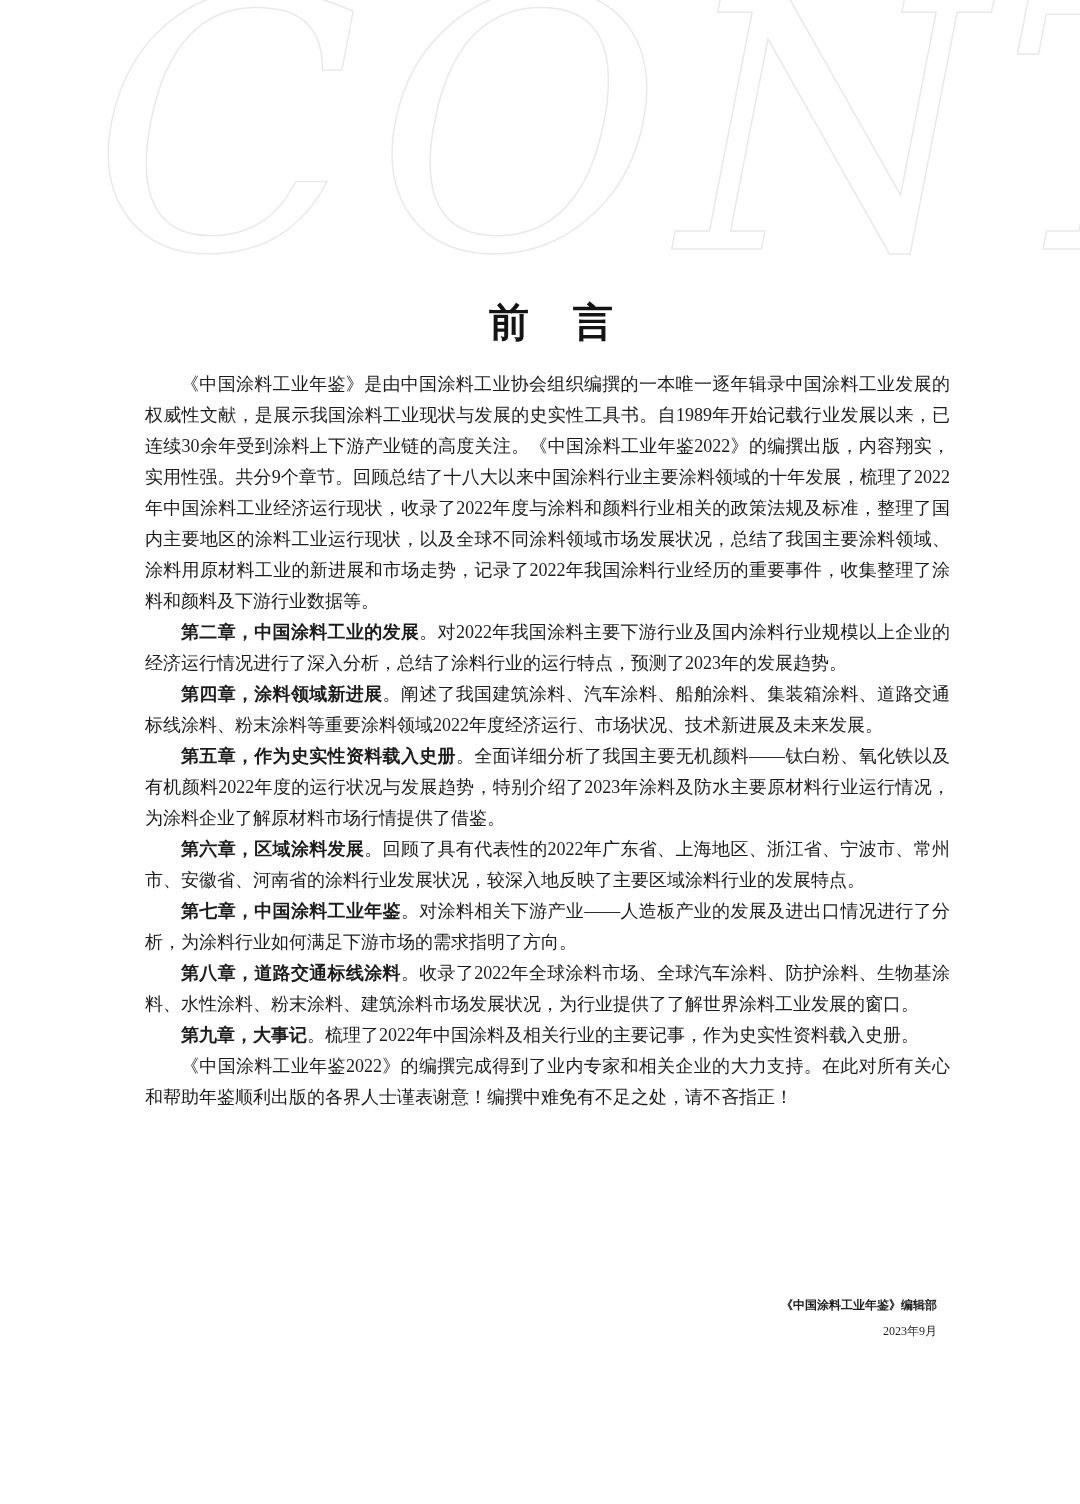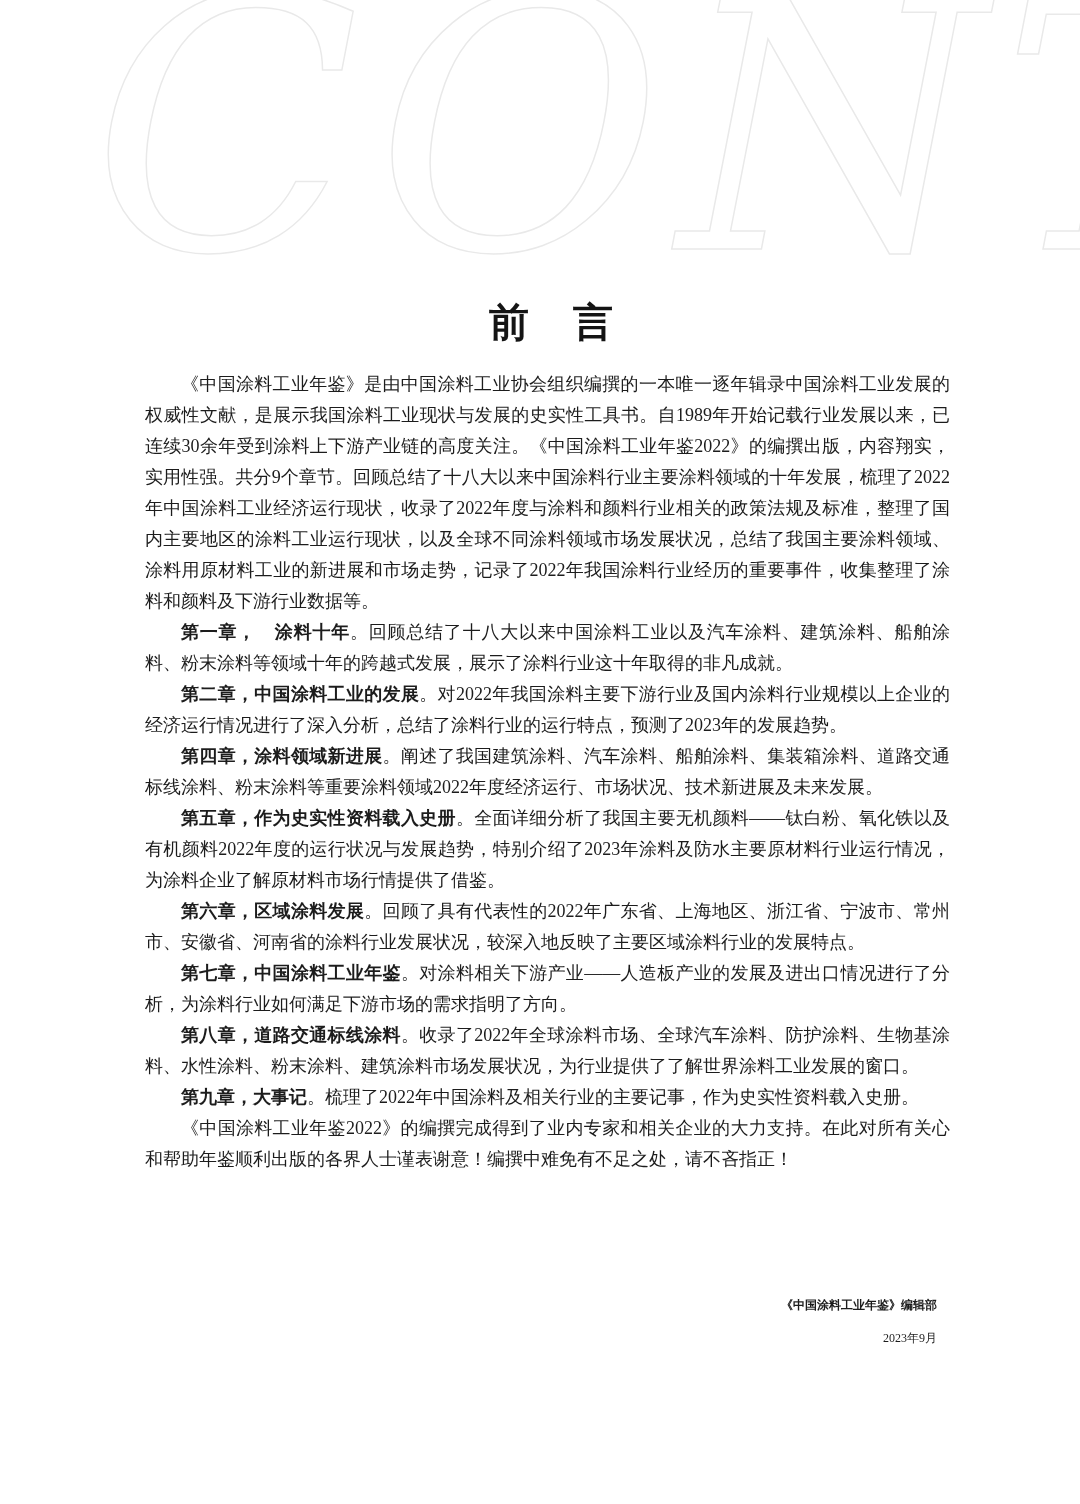--- a/index.html
+++ b/index.html
@@ -66,34 +66,32 @@
     right:143px;
     text-align:right;
     font-size:12px;
   }
   .sig-line{
     font-weight:bold;
     line-height:26px;
   }
   .sig-date{
     line-height:26px;
-    margin-top:7px;
   }
 </style>
 </head>
 <body>
 
 <div class="page">
   <div class="watermark">CONTENTS</div>
 
   <h1 class="title">前　言</h1>
 
   <div class="preface-body" id="paragraphs">
       <p class="para">《中国涂料工业年鉴》是由中国涂料工业协会组织编撰的一本唯一逐年辑录中国涂料工业发展的权威性文献，是展示我国涂料工业现状与发展的史实性工具书。自1989年开始记载行业发展以来，已连续30余年受到涂料上下游产业链的高度关注。《中国涂料工业年鉴2022》的编撰出版，内容翔实，实用性强。共分9个章节。回顾总结了十八大以来中国涂料行业主要涂料领域的十年发展，梳理了2022年中国涂料工业经济运行现状，收录了2022年度与涂料和颜料行业相关的政策法规及标准，整理了国内主要地区的涂料工业运行现状，以及全球不同涂料领域市场发展状况，总结了我国主要涂料领域、涂料用原材料工业的新进展和市场走势，记录了2022年我国涂料行业经历的重要事件，收集整理了涂料和颜料及下游行业数据等。</p>
-      <p class="para"><b>第一章，　涂料十年</b>。回顾总结了十八大以来中国涂料工业以及汽车涂料、建筑涂料、船舶涂料、粉末涂料等领域十年的跨越式发展，展示了涂料行业这十年取得的非凡成就。</p>
       <p class="para"><b>第二章，中国涂料工业的发展</b>。对2022年我国涂料主要下游行业及国内涂料行业规模以上企业的经济运行情况进行了深入分析，总结了涂料行业的运行特点，预测了2023年的发展趋势。</p>
       <p class="para"><b>第四章，涂料领域新进展</b>。阐述了我国建筑涂料、汽车涂料、船舶涂料、集装箱涂料、道路交通标线涂料、粉末涂料等重要涂料领域2022年度经济运行、市场状况、技术新进展及未来发展。</p>
       <p class="para"><b>第五章，作为史实性资料载入史册</b>。全面详细分析了我国主要无机颜料——钛白粉、氧化铁以及有机颜料2022年度的运行状况与发展趋势，特别介绍了2023年涂料及防水主要原材料行业运行情况，为涂料企业了解原材料市场行情提供了借鉴。</p>
       <p class="para"><b>第六章，区域涂料发展</b>。回顾了具有代表性的2022年广东省、上海地区、浙江省、宁波市、常州市、安徽省、河南省的涂料行业发展状况，较深入地反映了主要区域涂料行业的发展特点。</p>
       <p class="para"><b>第七章，中国涂料工业年鉴</b>。对涂料相关下游产业——人造板产业的发展及进出口情况进行了分析，为涂料行业如何满足下游市场的需求指明了方向。</p>
       <p class="para"><b>第八章，道路交通标线涂料</b>。收录了2022年全球涂料市场、全球汽车涂料、防护涂料、生物基涂料、水性涂料、粉末涂料、建筑涂料市场发展状况，为行业提供了了解世界涂料工业发展的窗口。</p>
       <p class="para"><b>第九章，大事记</b>。梳理了2022年中国涂料及相关行业的主要记事，作为史实性资料载入史册。</p>
       <p class="para">《中国涂料工业年鉴2022》的编撰完成得到了业内专家和相关企业的大力支持。在此对所有关心和帮助年鉴顺利出版的各界人士谨表谢意！编撰中难免有不足之处，请不吝指正！</p>
     </div>
 

